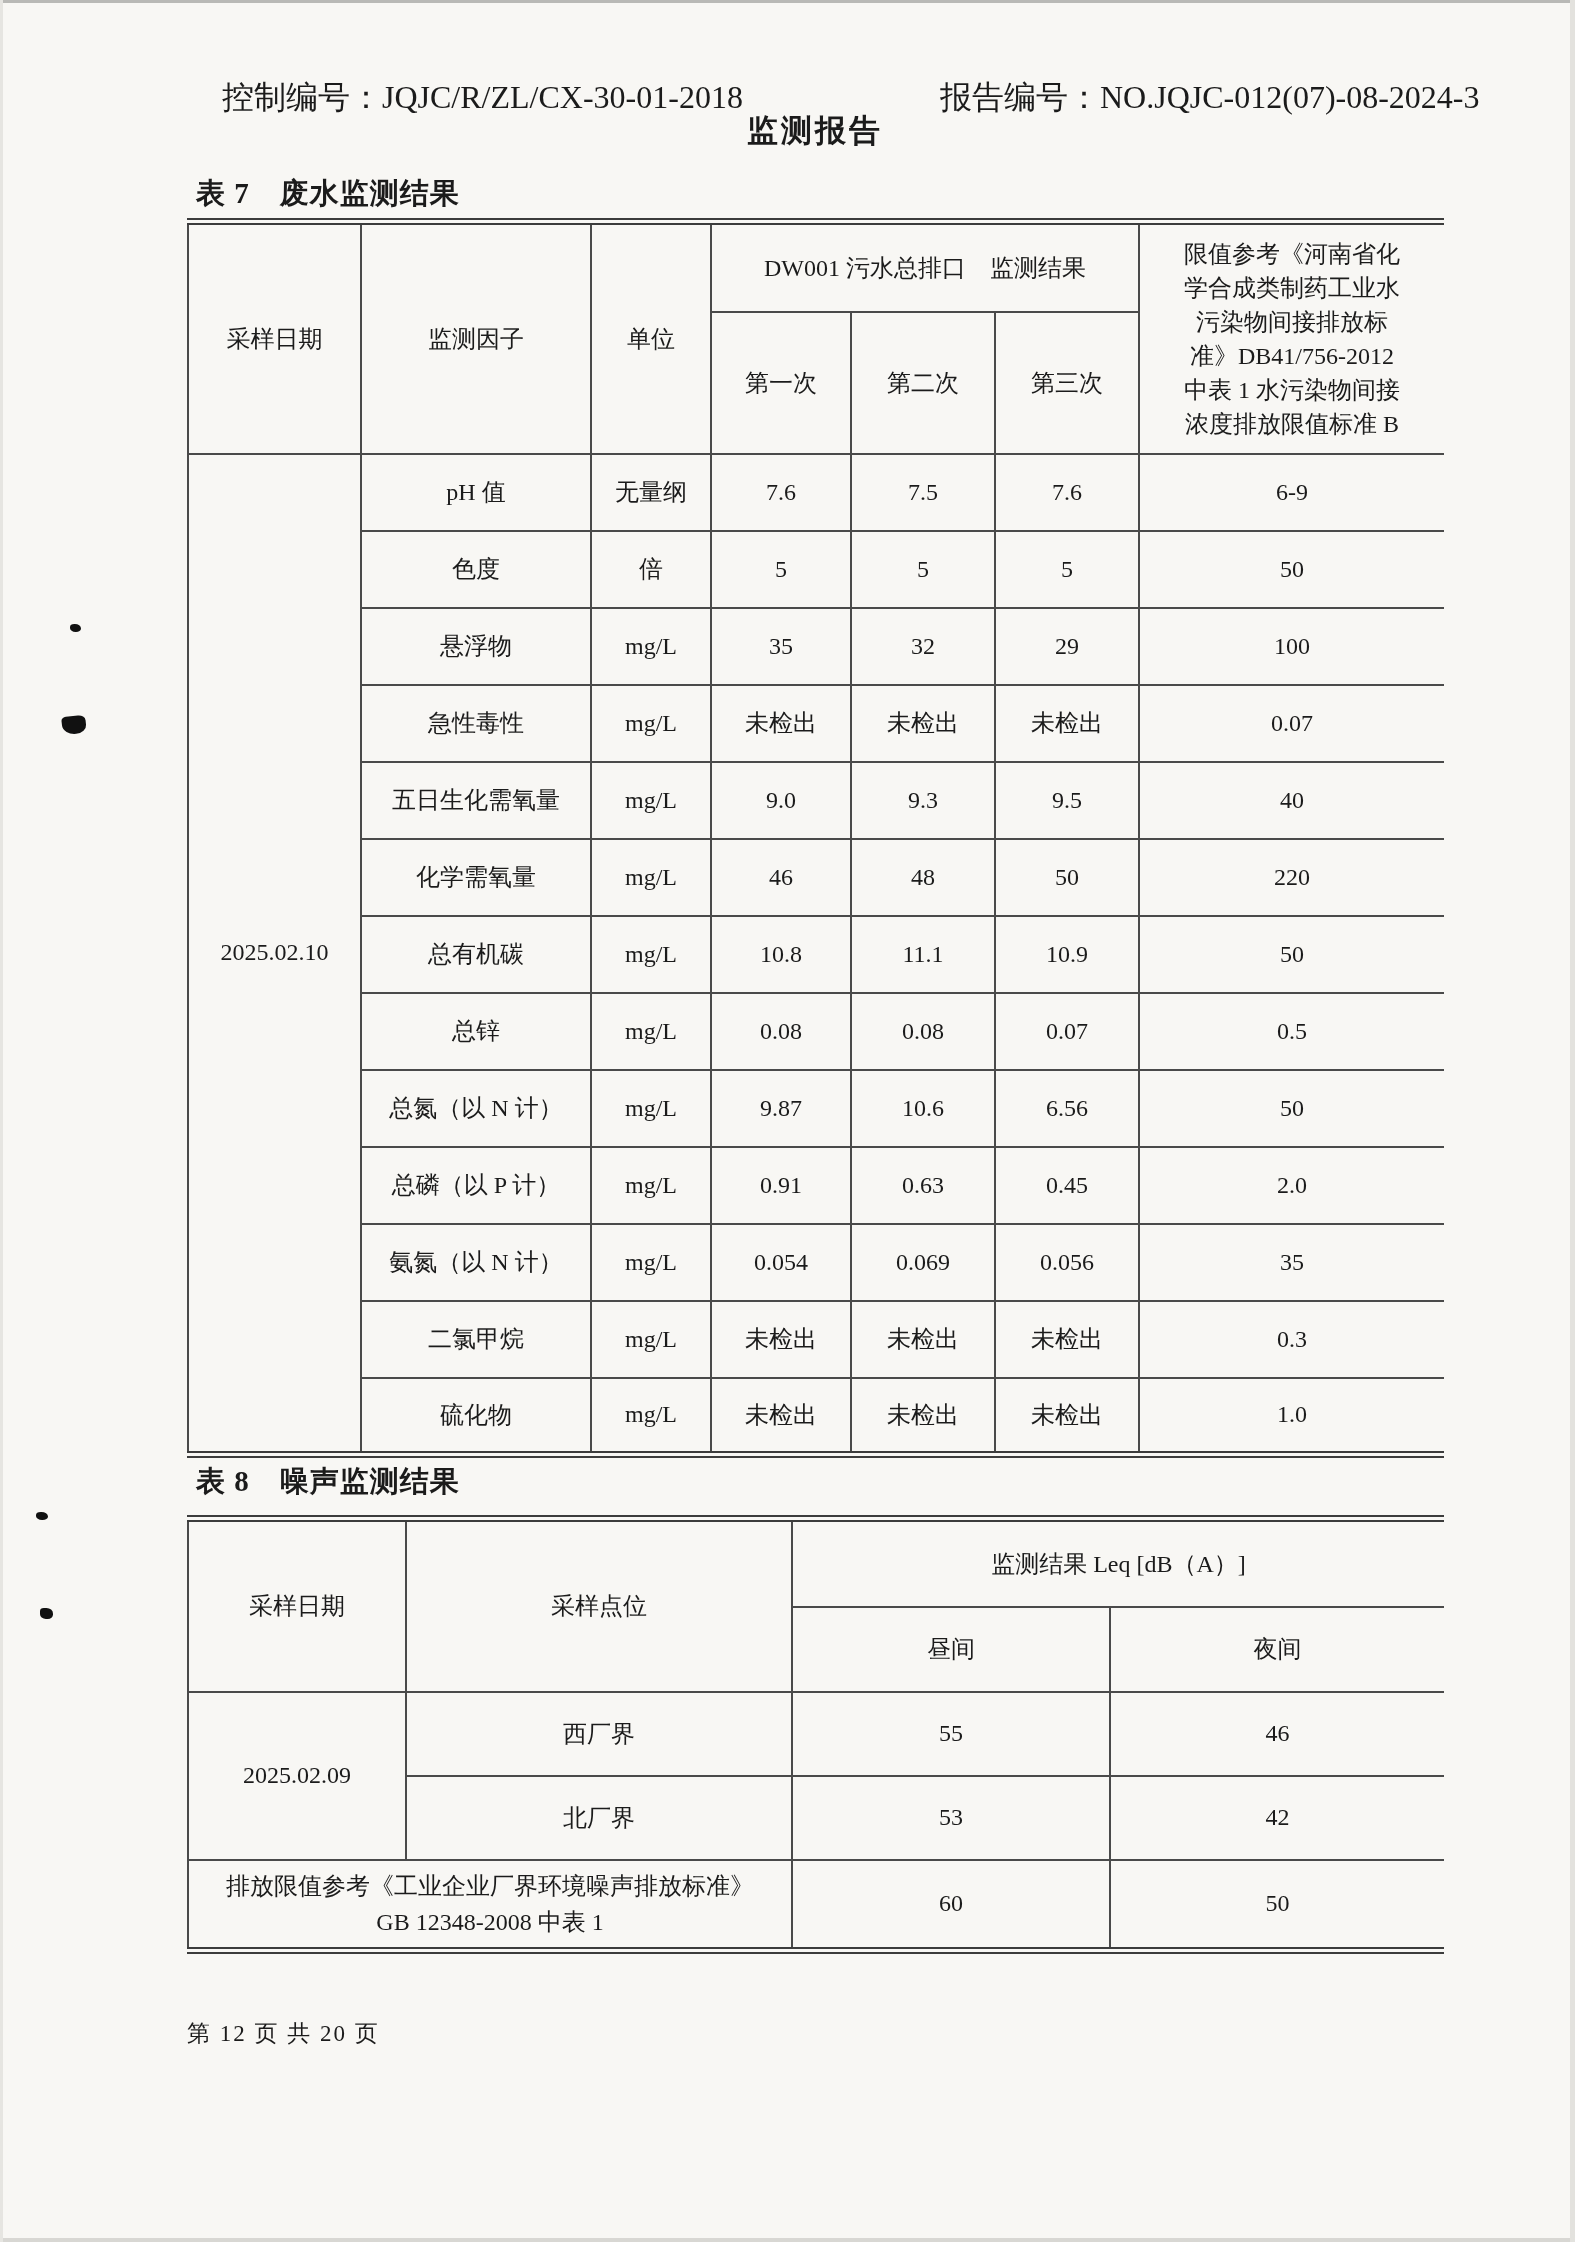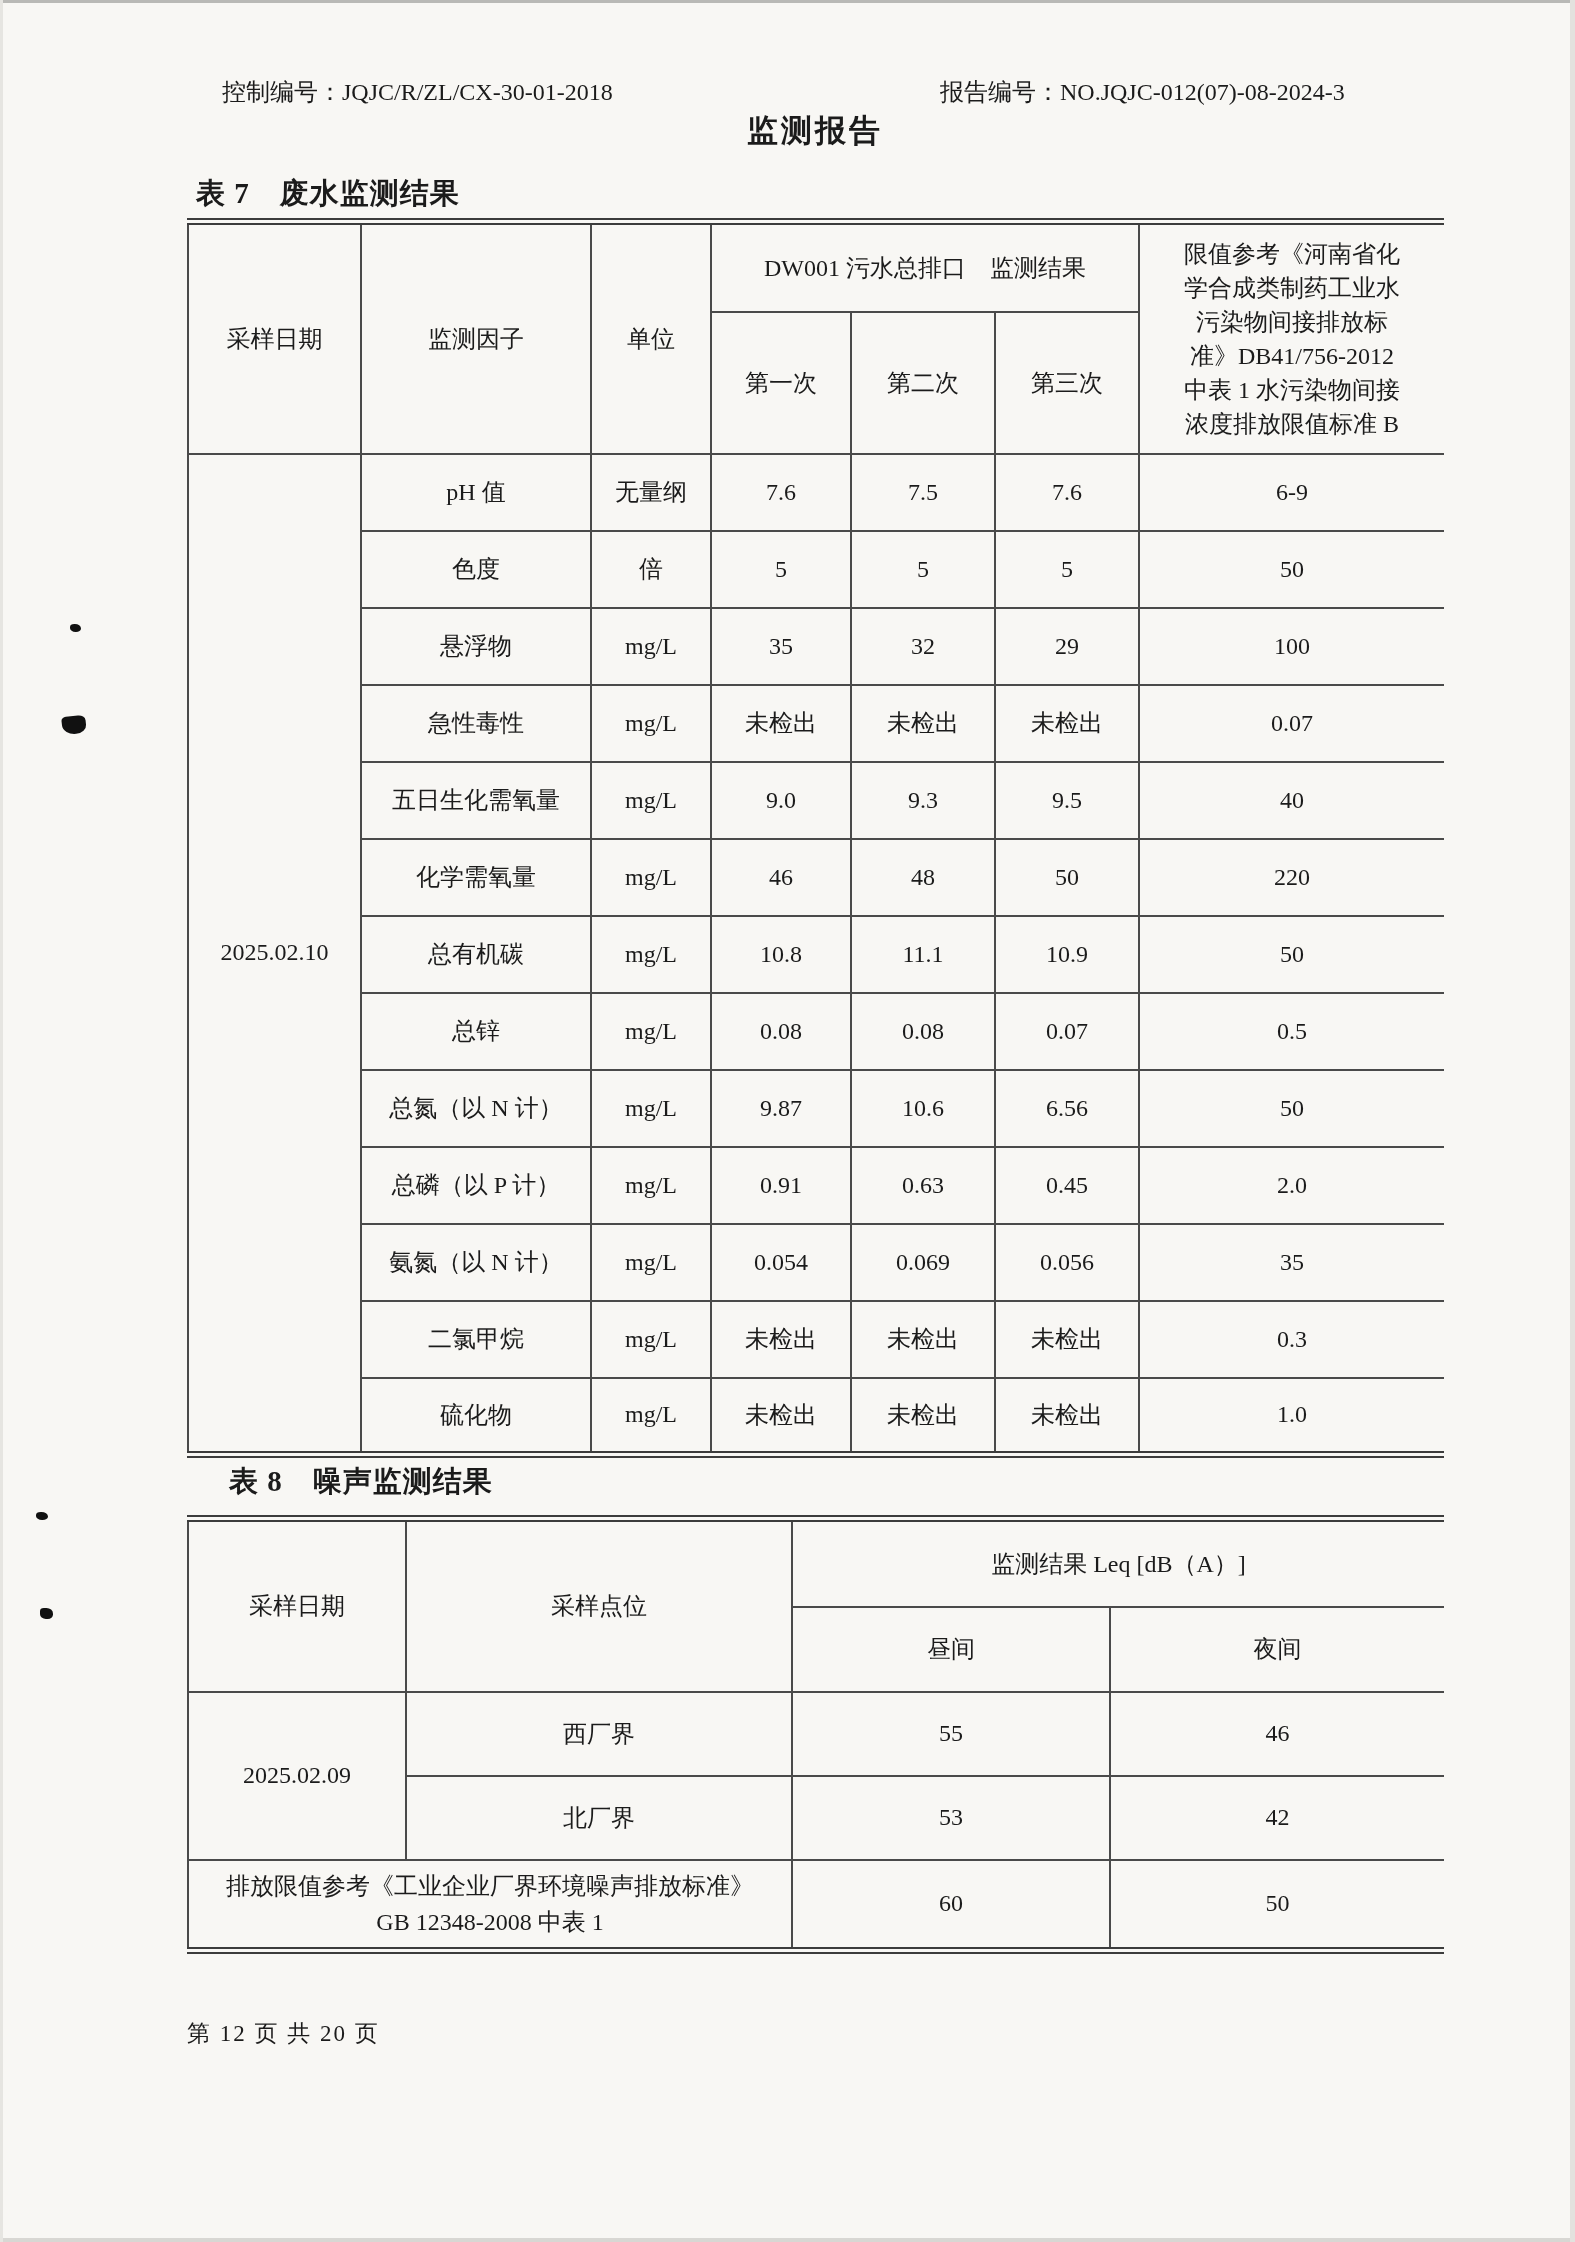--- a/index.html
+++ b/index.html
@@ -20,30 +20,30 @@
   .edge-top    { position:absolute; left:0; top:0; width:100%; height:3px; background:#b9b9b6; }
   .edge-bottom { position:absolute; left:0; bottom:0; width:100%; height:4px; background:#d8d7d3; }
   .edge-right  { position:absolute; right:0; top:0; width:5px; height:100%; background:#e3e2de; }
   .edge-left   { position:absolute; left:0; top:0; width:3px; height:100%; background:#e6e5e1; }
   .ink { position:absolute; background:#111; border-radius:40% 55% 45% 50%; }
   .ink.a { left:70px;  top:624px;  width:11px; height:8px;  }
   .ink.b { left:62px;  top:716px;  width:24px; height:18px; border-radius:20% 30% 45% 55%; transform:rotate(-6deg); }
   .ink.c { left:36px;  top:1512px; width:12px; height:8px;  }
   .ink.d { left:40px;  top:1608px; width:13px; height:11px; border-radius:30% 50% 40% 45%; }
 
-  .hdr-line { position:absolute; top:76px; font-size:24px; white-space:nowrap; }
+  .hdr-line { position:absolute; top:76px; font-size:32px; white-space:nowrap; }
   .hdr-left  { left:222px; }
   .hdr-right { left:940px; }
   .doc-title {
     position:absolute; left:187px; top:110px; width:1256px;
     text-align:center; font-size:31px; font-weight:700; letter-spacing:3px;
   }
   .tbl-title { position:absolute; left:196px; font-size:29px; font-weight:700; letter-spacing:1px; white-space:nowrap; }
   .t7-title { top:174px; }
-  .t8-title { top:1462px;margin-left:33px; }
+  .t8-title { top:1462px; }
 
   table {
     position:absolute; left:187px;
     border-collapse:collapse; table-layout:fixed;
     font-size:24px; color:#1b1b1b;
   }
   table.t7 { top:218px;  width:1256px; }
   table.t8 { top:1515px; width:1256px; }
   table { border-top:7px double #3c3c3c; border-bottom:7px double #3c3c3c; border-left:2px solid #4a4a4a; }
   td, th {

